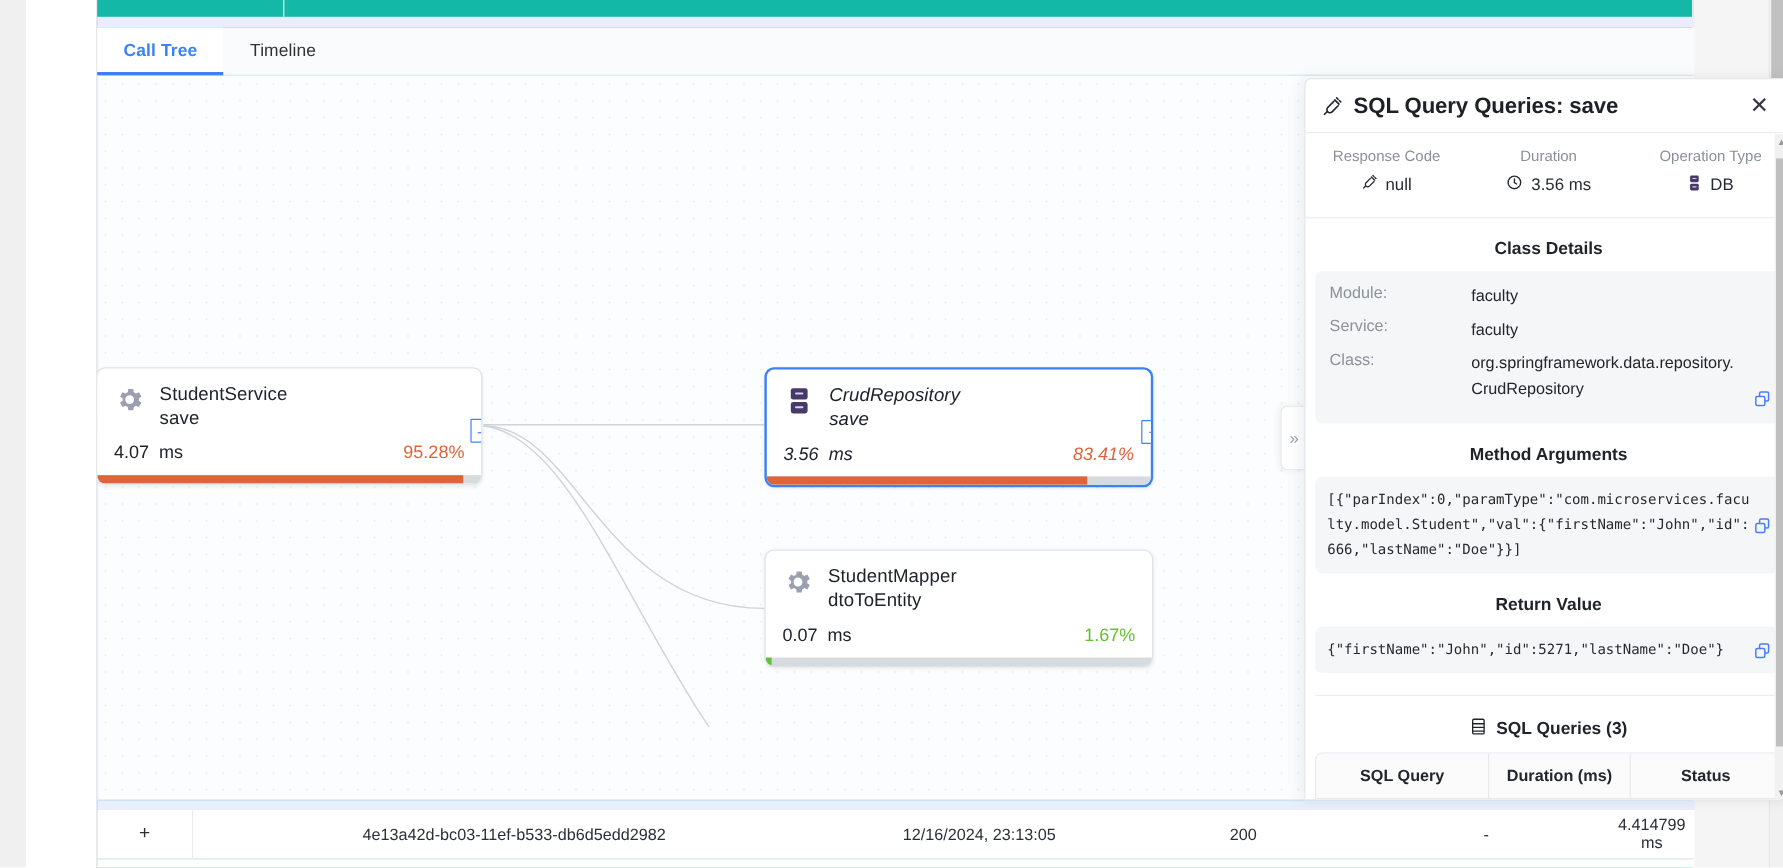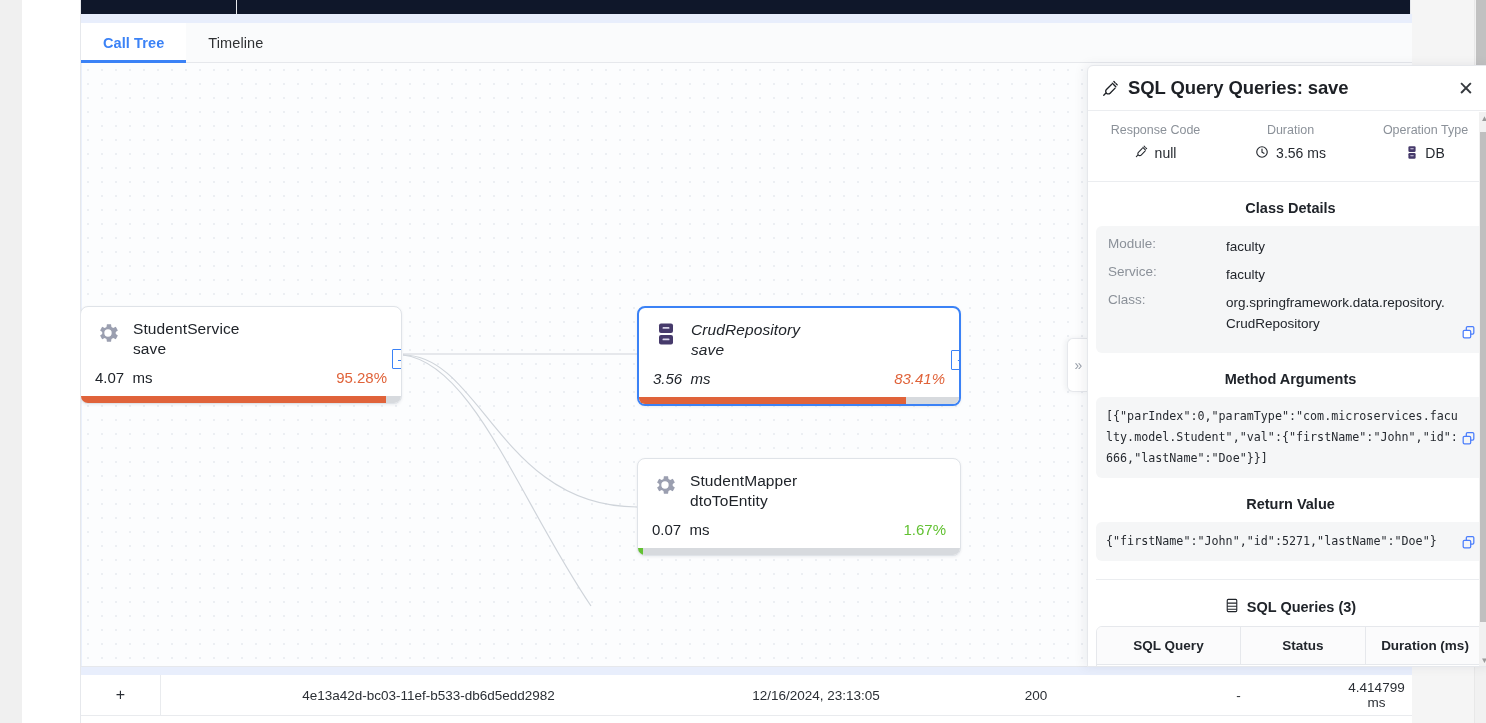--- a/index.html
+++ b/index.html
@@ -53,21 +53,21 @@
     width: 58px; height: 723px;
     background: #ffffff;
   }
 
   
   .app-card {
     position: absolute;
     top: 0; left: 80px;
     width: 1331px;
     height: 723px;
-    background: #0f172a;
+    background: #14b8a6;
     border-left: 1px solid #e6e8ec;
     border-right: 1px solid #e6e8ec;
     box-sizing: border-box;
   }
 
   .top-stub-divider {
     position: absolute;
     top: 0; left: 155px;
     width: 1px; height: 14px;
     background: #e6e8ec;
@@ -755,22 +755,22 @@
             <svg width="14" height="15" viewBox="0 0 20 22" fill="none" stroke="#20242a" stroke-width="1.6" xmlns="http://www.w3.org/2000/svg">
               <rect x="3" y="2" width="14" height="18" rx="1.5"></rect>
               <path d="M3 7.5h14M3 12h14M3 16.5h14"></path>
             </svg>
           </span>
           <span>SQL Queries (3)</span>
         </div>
         <div class="sql-table">
           <div class="sql-thead">
             <div class="sql-th c1">SQL Query</div>
+            <div class="sql-th c2">Duration (ms)</div>
             <div class="sql-th c3">Status</div>
-            <div class="sql-th c2">Duration (ms)</div>
           </div>
           <div class="sql-tbody-stub"></div>
         </div>
 
       </div>
 
       <div class="panel-scroll-track"></div>
       <div class="panel-scroll-thumb"></div>
       <div class="sb-arrow up">▲</div>
       <div class="sb-arrow down">▼</div>

